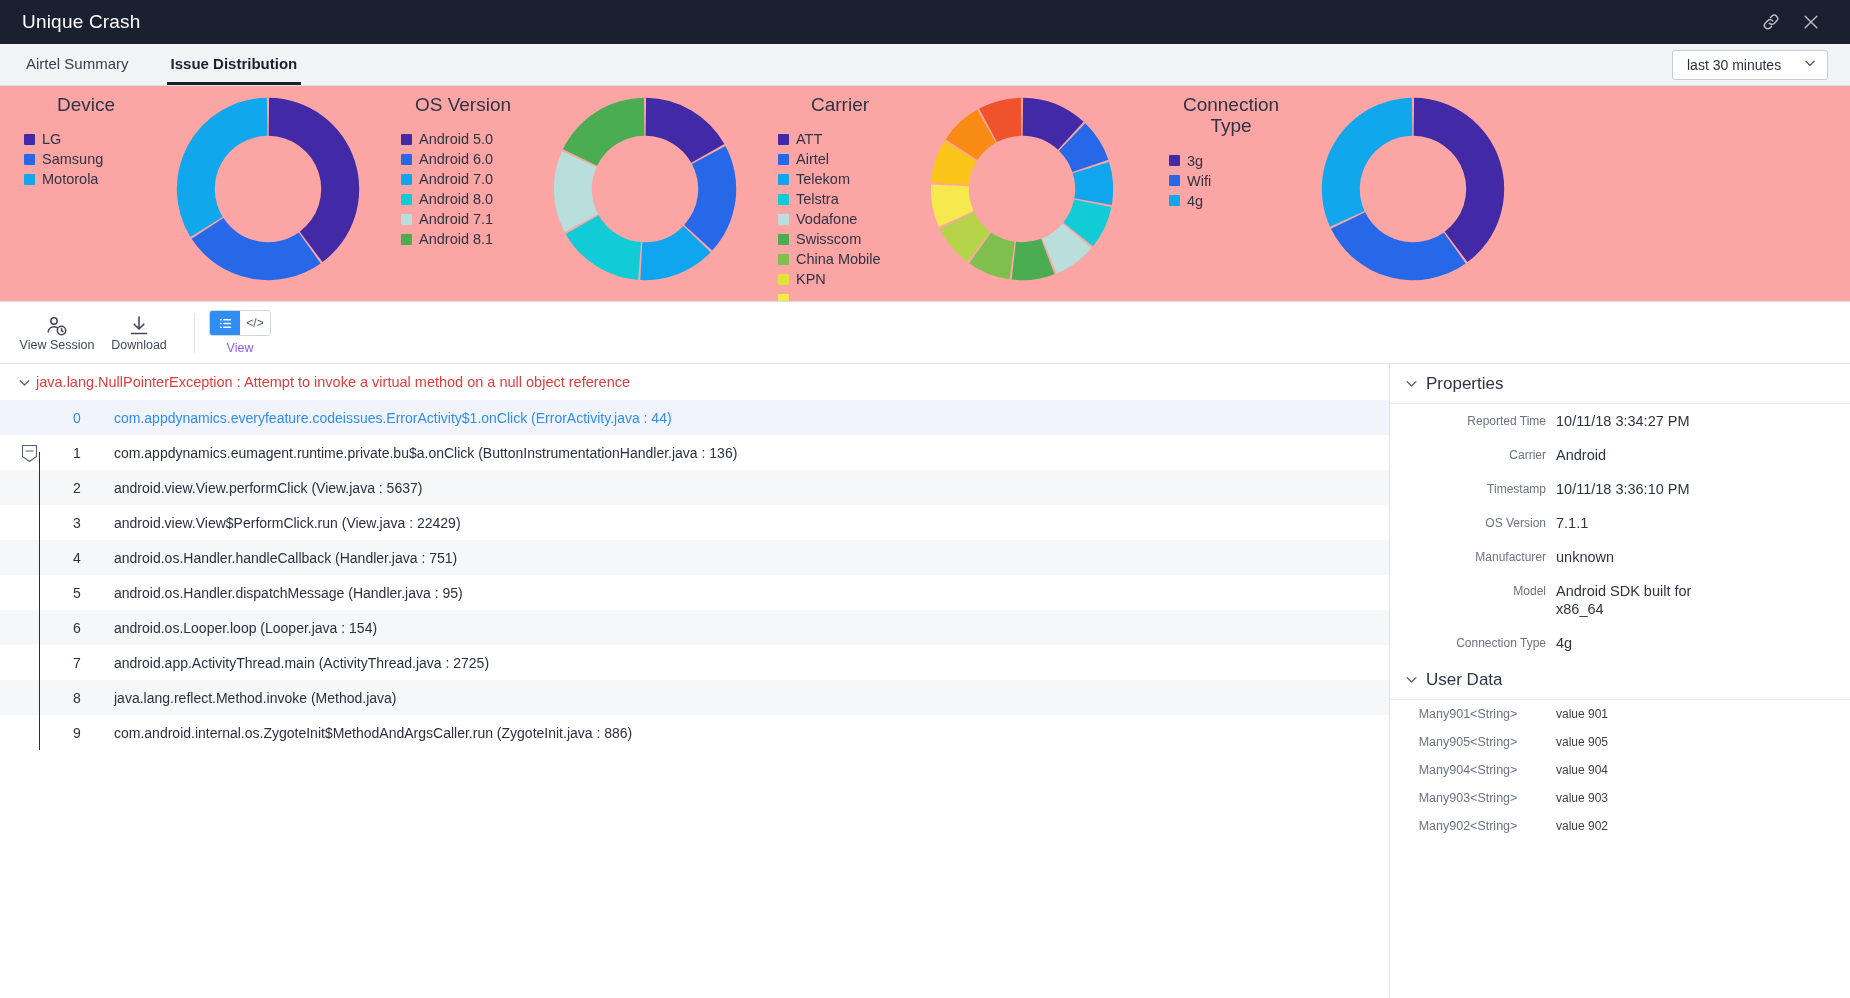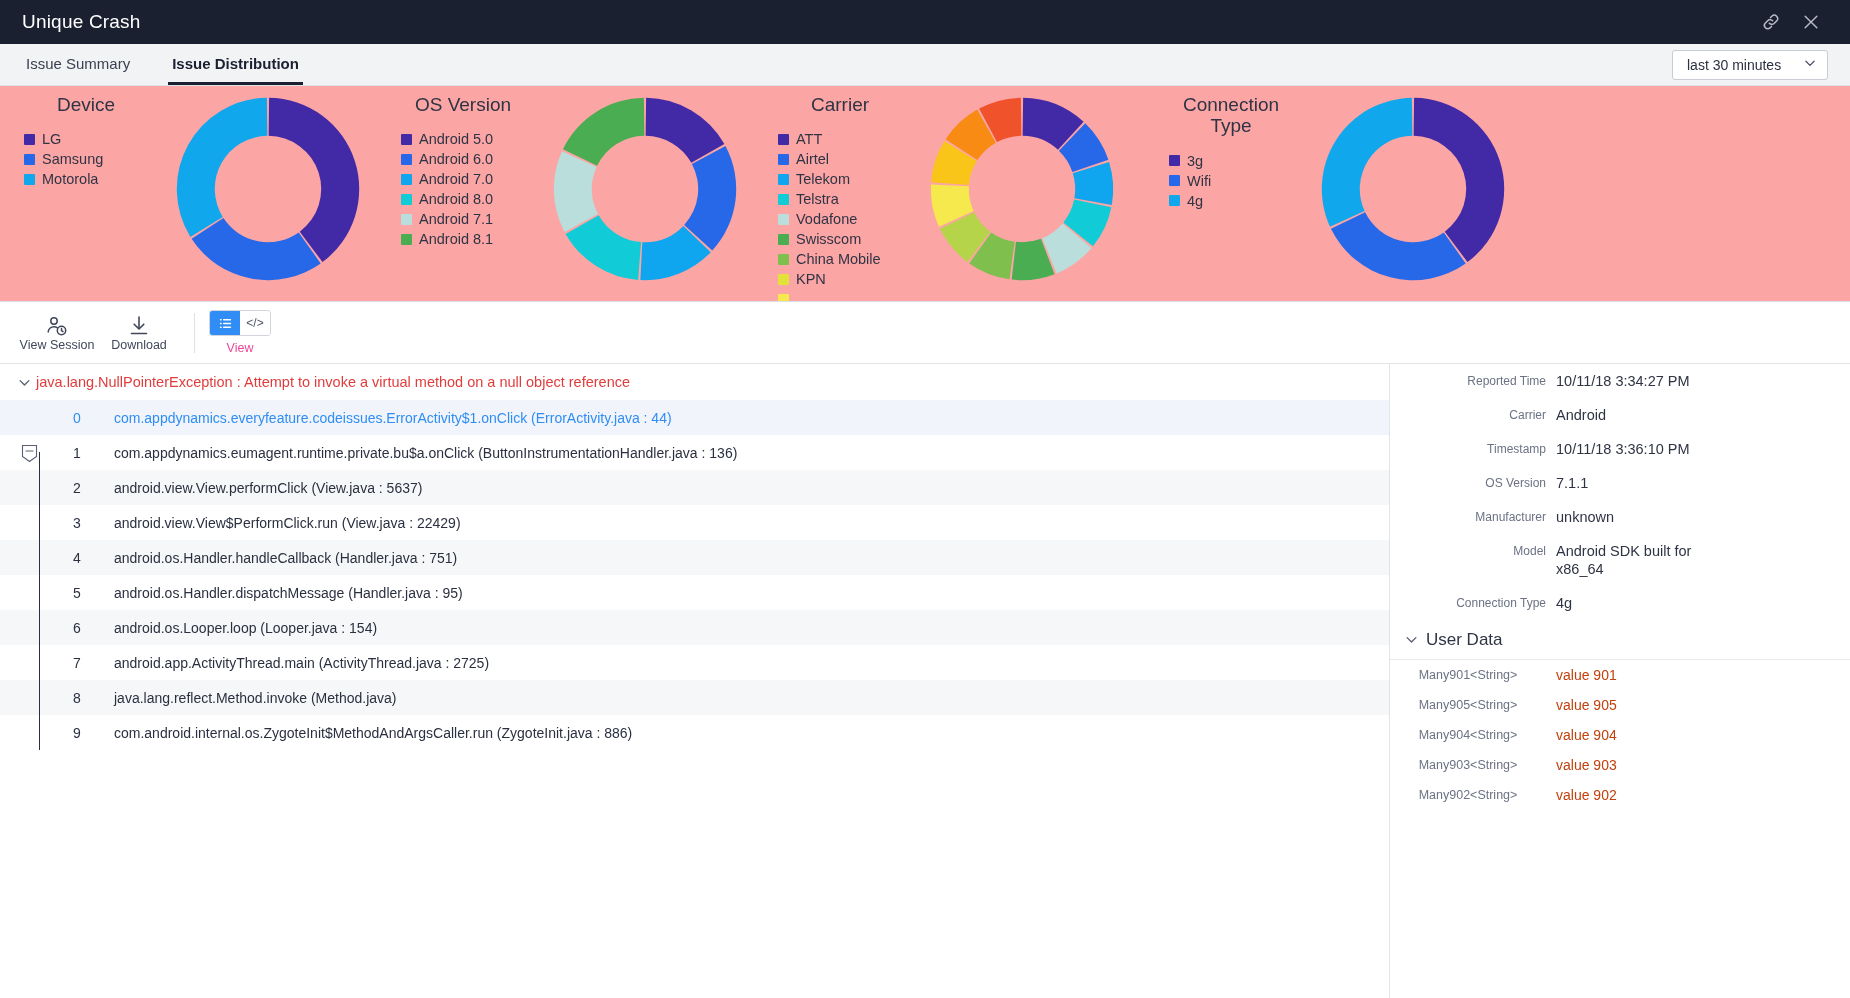--- a/index.html
+++ b/index.html
@@ -169,21 +169,21 @@
     overflow: hidden;
     height: 26px;
   }
   .seg > div {
     width: 30px;
     display: flex; align-items: center; justify-content: center;
     font-size: 12px;
   }
   .seg .on { background: #2f8df5; color: #fff; }
   .seg .off { background: #ffffff; color: #50576b; }
-  .view-group .label { font-size: 12.5px; margin-top: 5px; color: #ec4899; }
+  .view-group .label { font-size: 12.5px; margin-top: 5px; color: #8b5cf6; }
 
   
   .body {
     display: flex;
     height: calc(998px - 44px - 42px - 216px - 62px);
   }
   .left-pane {
     width: 1390px;
     border-right: 1px solid #e2e4e8;
     overflow: hidden;
@@ -290,21 +290,21 @@
     max-width: 170px;
   }
   .ud-row { display: flex; align-items: center; padding: 7px 0; }
   .ud-key {
     width: 166px; flex: 0 0 166px;
     text-align: center;
     font-size: 12.5px;
     color: #6b7283;
     padding-right: 10px;
   }
-  .ud-val { font-size: 14px; color: #c2410c; }
+  .ud-val { font-size: 12px; color: #404040; }
 </style>
 </head>
 <body>
 
 <div class="titlebar">
   <div class="title">Unique Crash</div>
   <div class="spacer"></div>
   <div class="icon-btn">
     <svg width="20" height="20" viewBox="0 0 24 24" fill="none" stroke="currentColor" stroke-width="1.8" stroke-linecap="round">
       <path d="M10 13.5a4 4 0 0 0 5.7.3l3-3a4 4 0 0 0-5.7-5.7l-1.6 1.6"></path>
@@ -312,21 +312,21 @@
     </svg>
   </div>
   <div class="icon-btn">
     <svg width="20" height="20" viewBox="0 0 24 24" fill="none" stroke="currentColor" stroke-width="1.7" stroke-linecap="round">
       <path d="M5 5 L19 19 M19 5 L5 19"></path>
     </svg>
   </div>
 </div>
 
 <div class="tabbar">
-  <div class="tab">Issue Summary</div>
+  <div class="tab">Airtel Summary</div>
   <div class="tab active">Issue Distribution</div>
   <div class="spacer"></div>
   <div class="time-select">
     <span>last 30 minutes</span>
     <span class="caret">
       <svg width="14" height="14" viewBox="0 0 24 24" fill="none" stroke="currentColor" stroke-width="2.2" stroke-linecap="round" stroke-linejoin="round">
           <path d="M5 9l7 7 7-7"></path>
         </svg>
     </span>
   </div>
@@ -612,20 +612,28 @@
           <div class="gutter">
             <div class="vline" style="top: 0px; bottom: 0px;"></div>
           </div>
           <div class="idx">9</div>
           <div class="frame">com.android.internal.os.ZygoteInit$MethodAndArgsCaller.run (ZygoteInit.java : 886)</div>
         </div>
       </div>
   </div>
 
   <div class="right-pane">
+    <div class="section-head">
+      <span class="caret">
+        <svg width="15" height="15" viewBox="0 0 24 24" fill="none" stroke="currentColor" stroke-width="2.2" stroke-linecap="round" stroke-linejoin="round">
+            <path d="M5 9l7 7 7-7"></path>
+          </svg>
+      </span>
+      <span class="stitle">Properties</span>
+    </div>
     <div id="prop-list">
         <div class="prop-row">
           <div class="prop-key">Reported Time</div>
           <div class="prop-val">10/11/18 3:34:27 PM</div>
         </div>
         <div class="prop-row">
           <div class="prop-key">Carrier</div>
           <div class="prop-val">Android</div>
         </div>
         <div class="prop-row">

